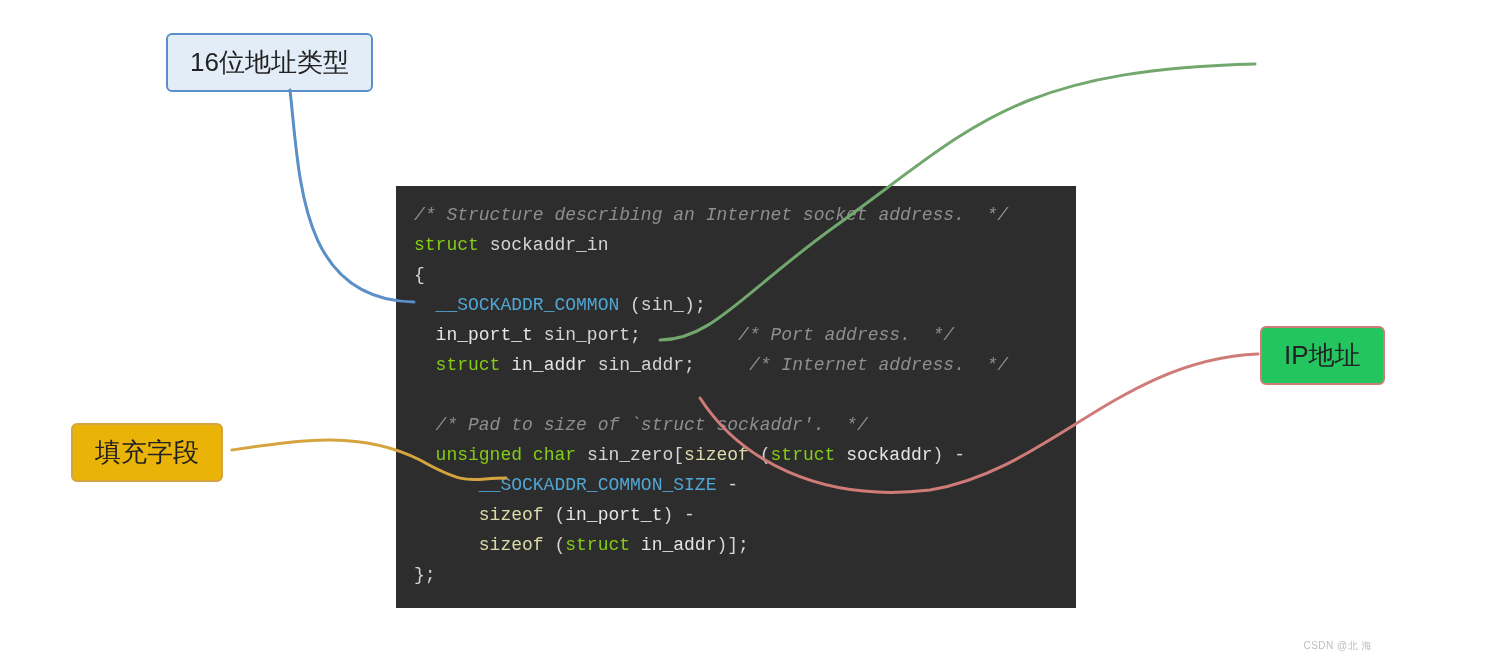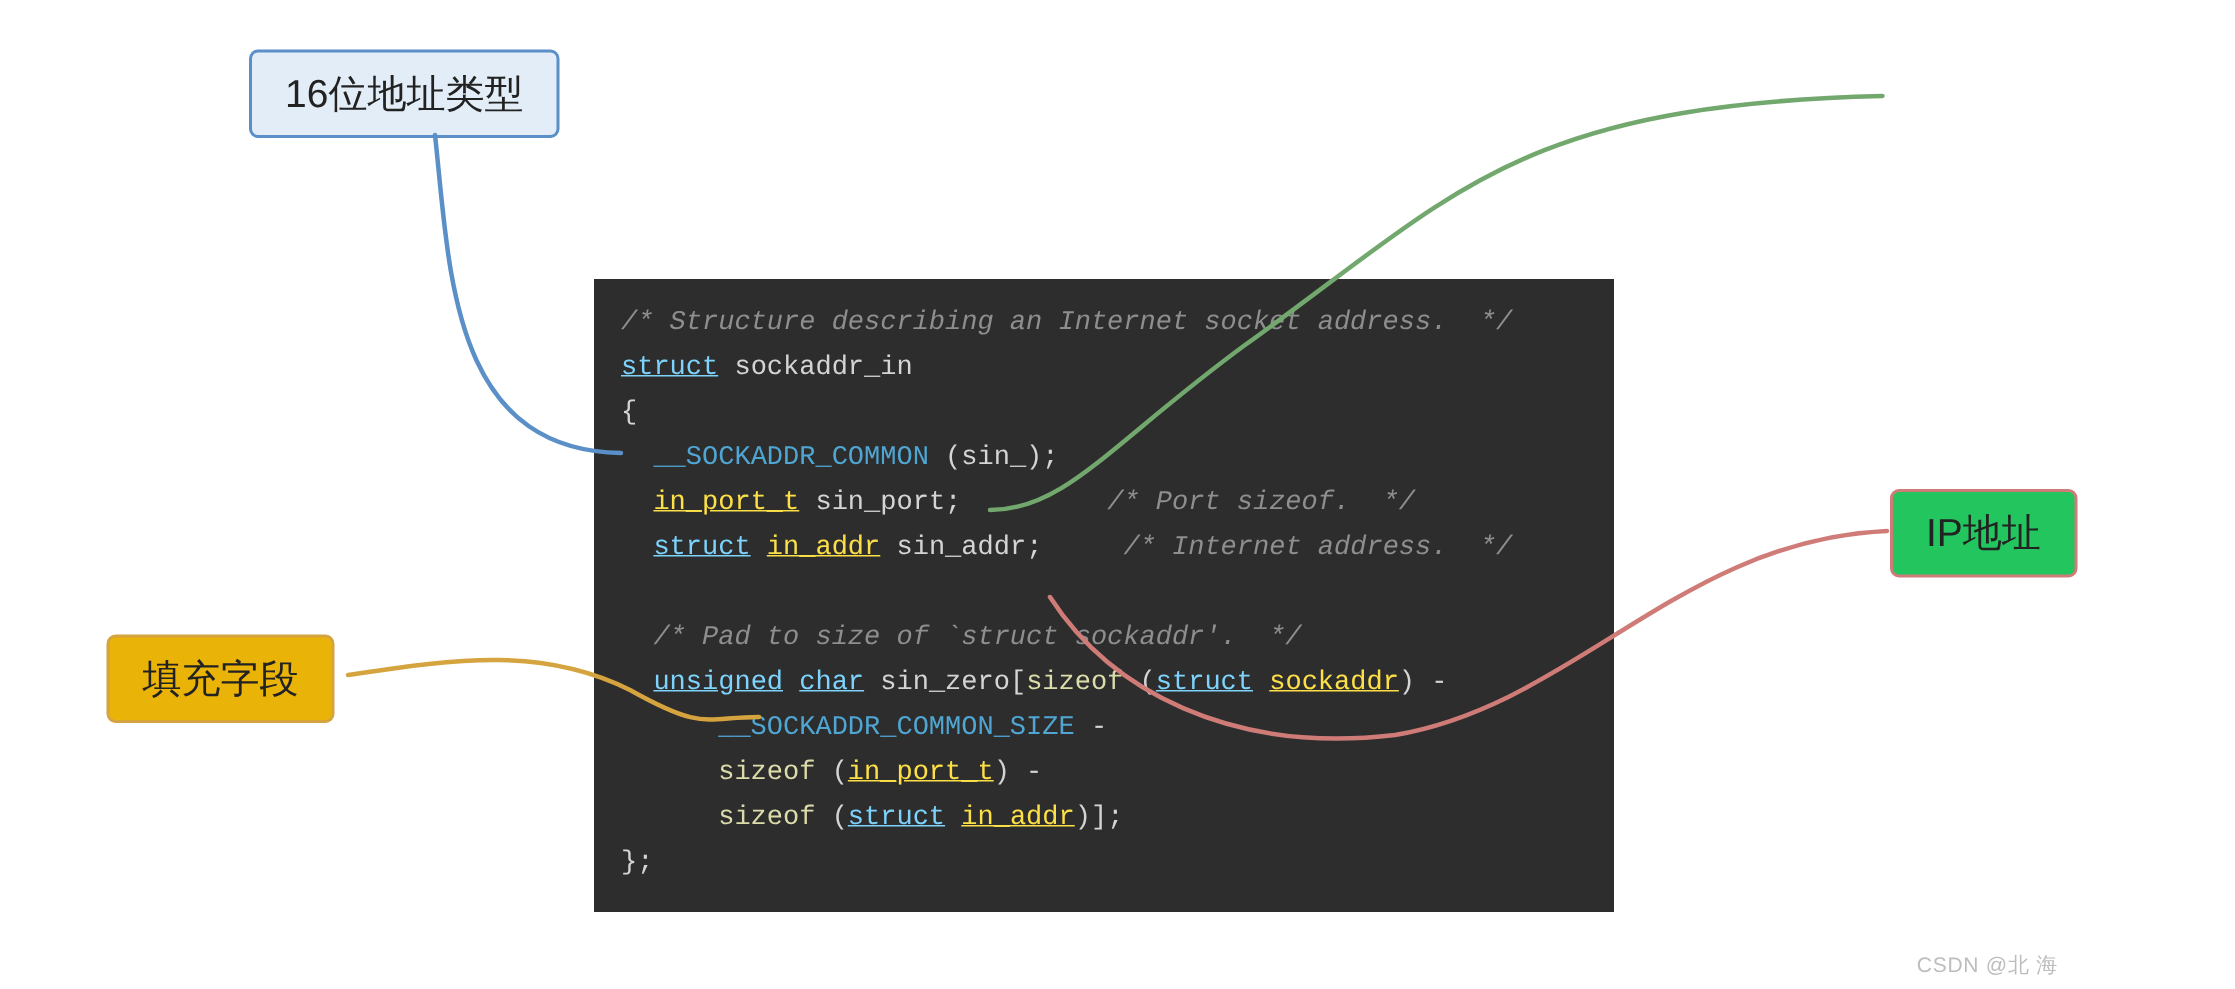--- a/index.html
+++ b/index.html
@@ -30,57 +30,57 @@
     background: #2d2d2d;
     color: #d4d4d4;
     font-family: "Consolas", "Courier New", monospace;
     font-size: 18px;
     line-height: 30px;
     padding: 14px 18px 18px 18px;
     white-space: pre;
     font-style: normal;
   }
   .code-block .cm { color: #8e8e8e; font-style: italic; }
-  .code-block .kw { color: #7dd3fc; text-decoration: underline; }
+  .code-block .kw { color: #84cc16; }
   .code-block .mac{ color: #4fa6d3; margin-top: 32px; }
   .code-block .id { color: #d4d4d4; }
-  .code-block .ty { color: #fde047; text-decoration: underline; }
+  .code-block .ty { color: #e5e5e5; }
   .code-block .fn { color: #dcdcaa; }
   .code-block .op { color: #d4d4d4; }
 
   
   svg.connectors {
     position: absolute;
     left: 0; top: 0;
     width: 1490px; height: 659px;
     pointer-events: none;
   }
   .watermark {
     position: absolute;
     right: 12px; bottom: 6px;
     color: #bdbdbd;
-    font-size: 14px;
+    font-size: 10px;
     font-family: Arial, sans-serif;
     letter-spacing: 0.5px;
   }
 </style>
 </head>
 <body>
 
 <div class="stage">
 
   <div class="callout blue" style="left:166px; top:33px;">16位地址类型</div>
   <div class="callout orange" style="left:71px;  top:423px;">填充字段</div>
   <div class="callout red" style="left:1260px; top:326px;">IP地址</div>
 
   <div class="code-block"><span class="cm">/* Structure describing an Internet socket address.  */</span>
 <span class="kw">struct</span> <span class="id">sockaddr_in</span>
 <span class="op">{</span>
   <span class="mac">__SOCKADDR_COMMON</span><span class="op"> (</span><span class="id">sin_</span><span class="op">);</span>
-  <span class="ty">in_port_t</span> <span class="id">sin_port</span><span class="op">;</span>         <span class="cm">/* Port sizeof.  */</span>
+  <span class="ty">in_port_t</span> <span class="id">sin_port</span><span class="op">;</span>         <span class="cm">/* Port address.  */</span>
   <span class="kw">struct</span> <span class="ty">in_addr</span> <span class="id">sin_addr</span><span class="op">;</span>     <span class="cm">/* Internet address.  */</span>
 
   <span class="cm">/* Pad to size of `struct sockaddr'.  */</span>
   <span class="kw">unsigned</span> <span class="kw">char</span> <span class="id">sin_zero</span><span class="op">[</span><span class="fn">sizeof</span><span class="op"> (</span><span class="kw">struct</span> <span class="ty">sockaddr</span><span class="op">) -</span>
       <span class="mac">__SOCKADDR_COMMON_SIZE</span><span class="op"> -</span>
       <span class="fn">sizeof</span><span class="op"> (</span><span class="ty">in_port_t</span><span class="op">) -</span>
       <span class="fn">sizeof</span><span class="op"> (</span><span class="kw">struct</span> <span class="ty">in_addr</span><span class="op">)];</span>
 <span class="op">};</span></div>
 
   <svg class="connectors" viewBox="0 0 1490 659">

